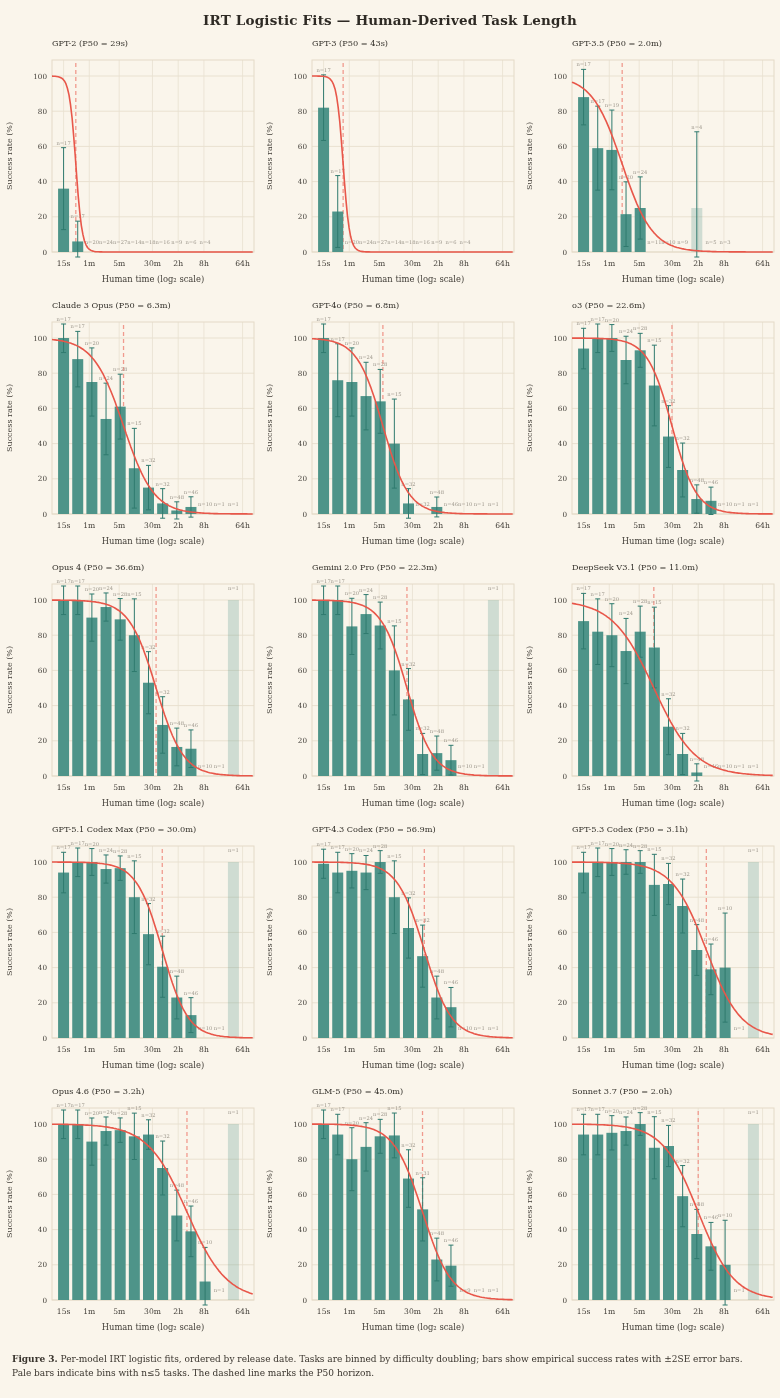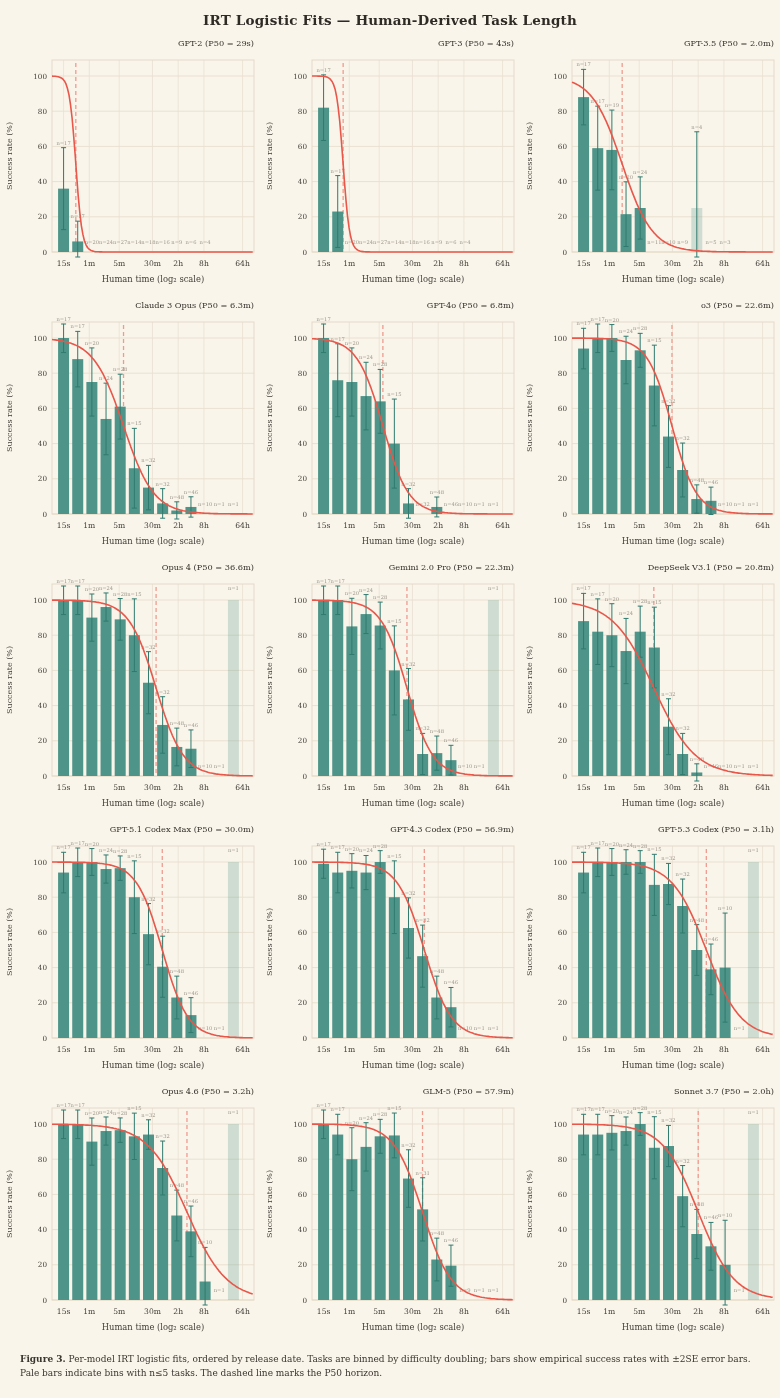--- a/index.html
+++ b/index.html
@@ -18,24 +18,24 @@
   }
   .chart-grid{
     position:absolute;left:0;top:30px;
     display:grid;
     grid-template-columns:repeat(3,260px);
     grid-template-rows:repeat(5,262px);
   }
   .subplot{position:relative;width:260px;height:262px;}
   .subplot-title{
     position:absolute;left:52px;top:8px;width:202px;
-    text-align:right;font-size:8.2px;color:#33302a;
+    text-align:left;font-size:8.2px;color:#33302a;
   }
   .figure-caption{
-    position:absolute;left:20px;top:1352px;width:742px;
+    position:absolute;left:12px;top:1352px;width:742px;
     font-size:9px;line-height:1.6;color:#3a352e;
   }
   .figure-caption b{font-weight:bold;}
   svg text{font-family:"DejaVu Serif","Liberation Serif",serif;}
 </style>
 </head>
 <body>
 
 <div class="page-title">IRT Logistic Fits — Human-Derived Task Length</div>
 
@@ -725,21 +725,21 @@
           <text x="148.4968152866242" y="111.5913241775275" text-anchor="middle" font-size="5.2px" fill="#9b958a">n=32</text>
           <text x="162.64968152866243" y="176.42088437274333" text-anchor="middle" font-size="5.2px" fill="#9b958a">n=32</text>
           <text x="176.80254777070064" y="179.03349070172612" text-anchor="middle" font-size="5.2px" fill="#9b958a">n=48</text>
           <text x="190.95541401273886" y="188.3072901023299" text-anchor="middle" font-size="5.2px" fill="#9b958a">n=46</text>
           <text x="205.10828025477707" y="214" text-anchor="middle" font-size="5.2px" fill="#9b958a">n=10</text>
           <text x="219.26114649681531" y="214" text-anchor="middle" font-size="5.2px" fill="#9b958a">n=1</text>
           <text x="233.4140127388535" y="36" text-anchor="middle" font-size="5.2px" fill="#9b958a">n=1</text>
         </g>
         <polyline points="52.0,46.1 53.5,46.1 55.1,46.1 56.6,46.2 58.2,46.2 59.7,46.2 61.3,46.2 62.8,46.3 64.4,46.3 65.9,46.3 67.4,46.4 69.0,46.4 70.5,46.5 72.1,46.5 73.6,46.6 75.2,46.7 76.7,46.7 78.2,46.8 79.8,46.9 81.3,47.1 82.9,47.2 84.4,47.4 86.0,47.5 87.5,47.7 89.1,47.9 90.6,48.2 92.1,48.5 93.7,48.8 95.2,49.1 96.8,49.5 98.3,49.9 99.9,50.4 101.4,51.0 103.0,51.6 104.5,52.3 106.0,53.0 107.6,53.9 109.1,54.8 110.7,55.9 112.2,57.1 113.8,58.4 115.3,59.9 116.8,61.5 118.4,63.2 119.9,65.2 121.5,67.4 123.0,69.7 124.6,72.3 126.1,75.1 127.7,78.1 129.2,81.4 130.7,84.9 132.3,88.6 133.8,92.6 135.4,96.9 136.9,101.3 138.5,106.0 140.0,110.8 141.5,115.8 143.1,120.9 144.6,126.1 146.2,131.4 147.7,136.6 149.3,141.9 150.8,147.1 152.4,152.2 153.9,157.2 155.4,162.0 157.0,166.7 158.5,171.1 160.1,175.4 161.6,179.4 163.2,183.1 164.7,186.6 166.3,189.9 167.8,192.9 169.3,195.7 170.9,198.3 172.4,200.6 174.0,202.8 175.5,204.8 177.1,206.5 178.6,208.1 180.1,209.6 181.7,210.9 183.2,212.1 184.8,213.2 186.3,214.1 187.9,215.0 189.4,215.7 191.0,216.4 192.5,217.0 194.0,217.6 195.6,218.1 197.1,218.5 198.7,218.9 200.2,219.2 201.8,219.5 203.3,219.8 204.9,220.1 206.4,220.3 207.9,220.5 209.5,220.6 211.0,220.8 212.6,220.9 214.1,221.1 215.7,221.2 217.2,221.3 218.7,221.3 220.3,221.4 221.8,221.5 223.4,221.5 224.9,221.6 226.5,221.6 228.0,221.7 229.6,221.7 231.1,221.7 232.6,221.8 234.2,221.8 235.7,221.8 237.3,221.8 238.8,221.9 240.4,221.9 241.9,221.9 243.4,221.9 245.0,221.9 246.5,221.9 248.1,221.9 249.6,221.9 251.2,221.9 252.7,222.0" fill="none" stroke="#e8574a" stroke-width="1.6" stroke-linejoin="round"></polyline>
       </svg></div>
-    <div class="subplot"><div class="subplot-title">DeepSeek V3.1 (P50 = 20.8m)</div><svg width="260" height="262" viewBox="0 0 260 262">
+    <div class="subplot"><div class="subplot-title">DeepSeek V3.1 (P50 = 11.0m)</div><svg width="260" height="262" viewBox="0 0 260 262">
         <g>
           <line x1="52" x2="254" y1="222" y2="222" stroke="#e9e1d0" stroke-width="1"></line>
           <line x1="52" x2="254" y1="186.8" y2="186.8" stroke="#e9e1d0" stroke-width="1"></line>
           <line x1="52" x2="254" y1="151.6" y2="151.6" stroke="#e9e1d0" stroke-width="1"></line>
           <line x1="52" x2="254" y1="116.4" y2="116.4" stroke="#e9e1d0" stroke-width="1"></line>
           <line x1="52" x2="254" y1="81.19999999999999" y2="81.19999999999999" stroke="#e9e1d0" stroke-width="1"></line>
           <line x1="52" x2="254" y1="46" y2="46" stroke="#e9e1d0" stroke-width="1"></line>
           <line x1="63.5796178343949" x2="63.5796178343949" y1="30" y2="222" stroke="#e9e1d0" stroke-width="0.8"></line>
           <line x1="89.31210191082802" x2="89.31210191082802" y1="30" y2="222" stroke="#e9e1d0" stroke-width="0.8"></line>
           <line x1="119.16178343949045" x2="119.16178343949045" y1="30" y2="222" stroke="#e9e1d0" stroke-width="0.8"></line>
@@ -1222,21 +1222,21 @@
           <text x="148.4968152866242" y="38.78228705110294" text-anchor="middle" font-size="5.2px" fill="#9b958a">n=32</text>
           <text x="162.64968152866243" y="60.05561282938504" text-anchor="middle" font-size="5.2px" fill="#9b958a">n=32</text>
           <text x="176.80254777070064" y="109.13691902073352" text-anchor="middle" font-size="5.2px" fill="#9b958a">n=48</text>
           <text x="190.95541401273886" y="125.04598875686844" text-anchor="middle" font-size="5.2px" fill="#9b958a">n=46</text>
           <text x="205.10828025477707" y="166.3968723590583" text-anchor="middle" font-size="5.2px" fill="#9b958a">n=10</text>
           <text x="219.26114649681531" y="214" text-anchor="middle" font-size="5.2px" fill="#9b958a">n=1</text>
           <text x="233.4140127388535" y="36" text-anchor="middle" font-size="5.2px" fill="#9b958a">n=1</text>
         </g>
         <polyline points="52.0,46.2 53.5,46.2 55.1,46.2 56.6,46.2 58.2,46.3 59.7,46.3 61.3,46.3 62.8,46.3 64.4,46.4 65.9,46.4 67.4,46.4 69.0,46.5 70.5,46.5 72.1,46.5 73.6,46.6 75.2,46.6 76.7,46.7 78.2,46.7 79.8,46.8 81.3,46.8 82.9,46.9 84.4,47.0 86.0,47.1 87.5,47.1 89.1,47.2 90.6,47.3 92.1,47.5 93.7,47.6 95.2,47.7 96.8,47.8 98.3,48.0 99.9,48.1 101.4,48.3 103.0,48.5 104.5,48.7 106.0,48.9 107.6,49.1 109.1,49.4 110.7,49.7 112.2,49.9 113.8,50.3 115.3,50.6 116.8,51.0 118.4,51.3 119.9,51.8 121.5,52.2 123.0,52.7 124.6,53.2 126.1,53.8 127.7,54.4 129.2,55.0 130.7,55.7 132.3,56.5 133.8,57.2 135.4,58.1 136.9,59.0 138.5,60.0 140.0,61.0 141.5,62.1 143.1,63.3 144.6,64.6 146.2,65.9 147.7,67.3 149.3,68.8 150.8,70.4 152.4,72.1 153.9,73.9 155.4,75.7 157.0,77.7 158.5,79.8 160.1,82.0 161.6,84.3 163.2,86.7 164.7,89.2 166.3,91.7 167.8,94.4 169.3,97.2 170.9,100.1 172.4,103.1 174.0,106.1 175.5,109.2 177.1,112.4 178.6,115.7 180.1,119.0 181.7,122.3 183.2,125.7 184.8,129.1 186.3,132.6 187.9,136.0 189.4,139.4 191.0,142.8 192.5,146.2 194.0,149.6 195.6,152.9 197.1,156.1 198.7,159.3 200.2,162.4 201.8,165.4 203.3,168.4 204.9,171.3 206.4,174.0 207.9,176.7 209.5,179.3 211.0,181.7 212.6,184.1 214.1,186.4 215.7,188.5 217.2,190.6 218.7,192.6 220.3,194.4 221.8,196.2 223.4,197.9 224.9,199.4 226.5,200.9 228.0,202.3 229.6,203.7 231.1,204.9 232.6,206.1 234.2,207.2 235.7,208.2 237.3,209.2 238.8,210.1 240.4,210.9 241.9,211.7 243.4,212.4 245.0,213.1 246.5,213.7 248.1,214.3 249.6,214.9 251.2,215.4 252.7,215.9" fill="none" stroke="#e8574a" stroke-width="1.6" stroke-linejoin="round"></polyline>
       </svg></div>
-    <div class="subplot"><div class="subplot-title">GLM-5 (P50 = 57.9m)</div><svg width="260" height="262" viewBox="0 0 260 262">
+    <div class="subplot"><div class="subplot-title">GLM-5 (P50 = 45.0m)</div><svg width="260" height="262" viewBox="0 0 260 262">
         <g>
           <line x1="52" x2="254" y1="222" y2="222" stroke="#e9e1d0" stroke-width="1"></line>
           <line x1="52" x2="254" y1="186.8" y2="186.8" stroke="#e9e1d0" stroke-width="1"></line>
           <line x1="52" x2="254" y1="151.6" y2="151.6" stroke="#e9e1d0" stroke-width="1"></line>
           <line x1="52" x2="254" y1="116.4" y2="116.4" stroke="#e9e1d0" stroke-width="1"></line>
           <line x1="52" x2="254" y1="81.19999999999999" y2="81.19999999999999" stroke="#e9e1d0" stroke-width="1"></line>
           <line x1="52" x2="254" y1="46" y2="46" stroke="#e9e1d0" stroke-width="1"></line>
           <line x1="63.5796178343949" x2="63.5796178343949" y1="30" y2="222" stroke="#e9e1d0" stroke-width="0.8"></line>
           <line x1="89.31210191082802" x2="89.31210191082802" y1="30" y2="222" stroke="#e9e1d0" stroke-width="0.8"></line>
           <line x1="119.16178343949045" x2="119.16178343949045" y1="30" y2="222" stroke="#e9e1d0" stroke-width="0.8"></line>

